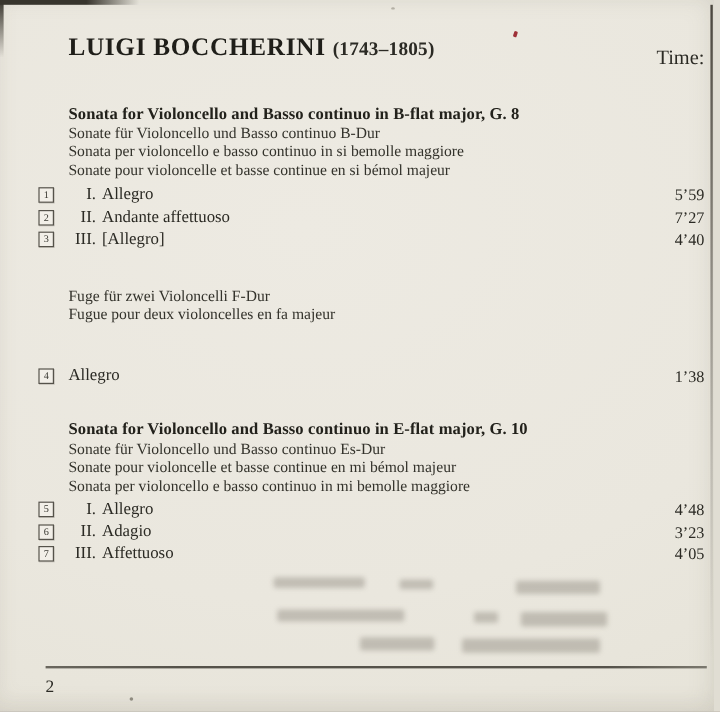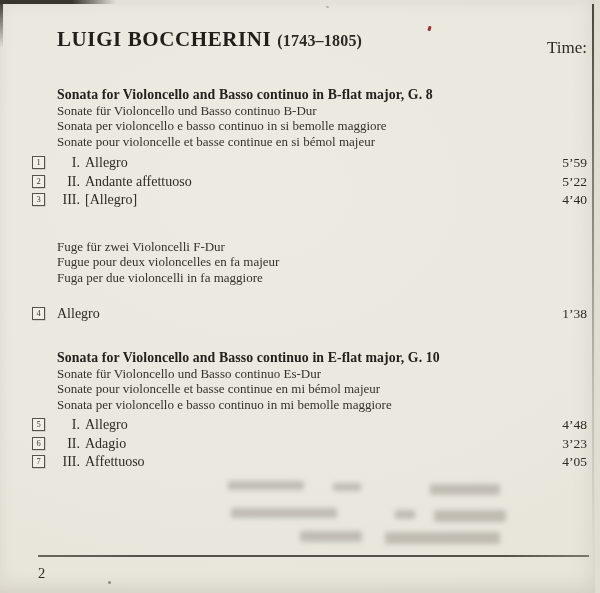--- a/index.html
+++ b/index.html
@@ -110,34 +110,33 @@
     <div class="track-row">
       <span class="tnum">1</span>
       <span class="mov">I.</span>
       <span class="ttl">Allegro</span>
       <span class="time">5’59</span>
     </div>
     <div class="track-row">
       <span class="tnum">2</span>
       <span class="mov">II.</span>
       <span class="ttl">Andante affettuoso</span>
-      <span class="time">5’22</span>
+      <span class="time">7’27</span>
     </div>
     <div class="track-row">
       <span class="tnum">3</span>
       <span class="mov">III.</span>
       <span class="ttl">[Allegro]</span>
       <span class="time">4’40</span>
     </div>
   </div>
 
   <div class="section sec-2">
     <div class="sec-sub">Fuge für zwei Violoncelli F-Dur</div>
     <div class="sec-sub">Fugue pour deux violoncelles en fa majeur</div>
-    <div class="sec-sub">Fuga per due violoncelli in fa maggiore</div>
   </div>
 
   <div class="tracks tg-2">
     <div class="track-row no-mov">
       <span class="tnum">4</span>
       <span class="mov"></span>
       <span class="ttl">Allegro</span>
       <span class="time">1’38</span>
     </div>
   </div>

